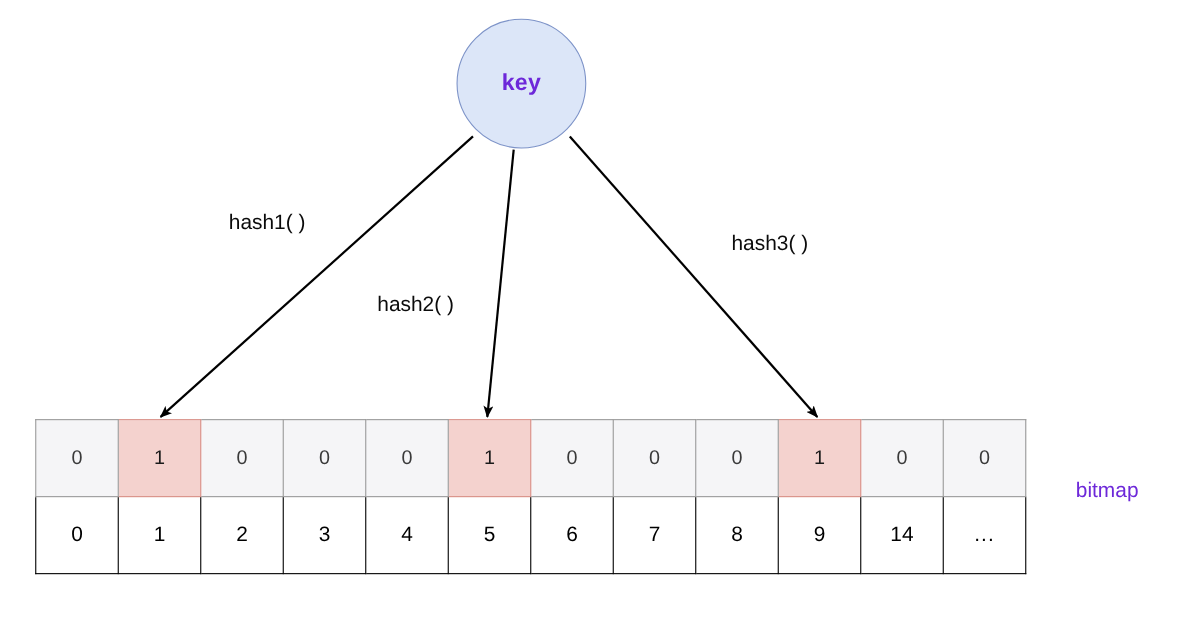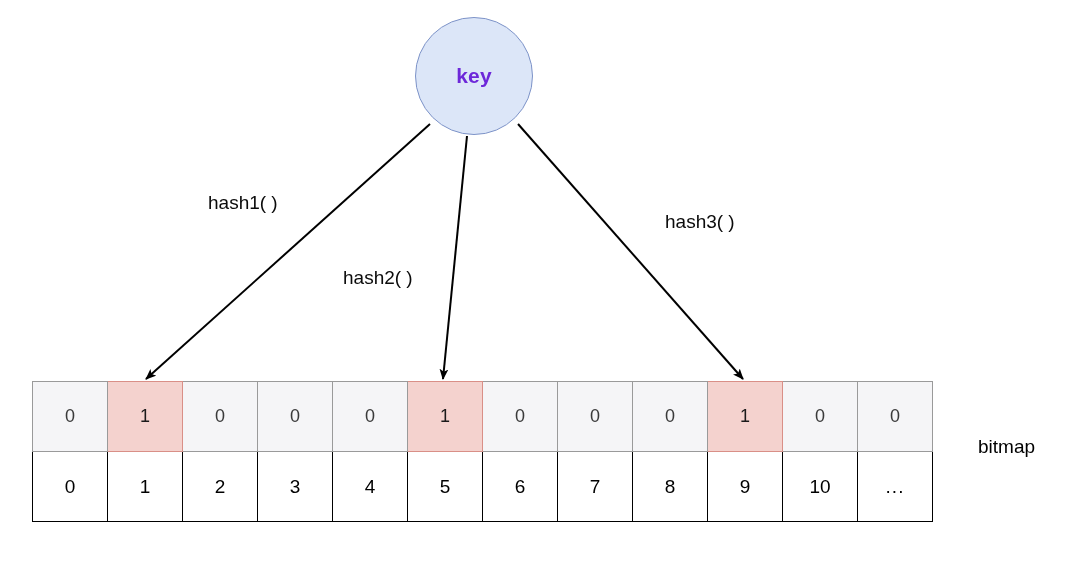--- a/index.html
+++ b/index.html
@@ -97,21 +97,21 @@
     font-size: 19px;
     letter-spacing: 1px;
   }
 
   
   #bitmap-caption {
     position: absolute;
     left: 978px;
     top: 436px;
     font-size: 19px;
-    color: #000000;
+    color: #6d28d9;
     white-space: nowrap;
     z-index: 4;
   }
 </style>
 </head>
 <body>
 
 <svg id="canvas" viewBox="0 0 1080 563" xmlns="http://www.w3.org/2000/svg">
   <defs>
     <marker id="arrowhead" markerWidth="11" markerHeight="9" refX="10" refY="4.5" orient="auto" markerUnits="userSpaceOnUse">
@@ -154,19 +154,19 @@
       <td>0</td>
       <td>1</td>
       <td>2</td>
       <td>3</td>
       <td>4</td>
       <td>5</td>
       <td>6</td>
       <td>7</td>
       <td>8</td>
       <td>9</td>
-      <td>10</td>
+      <td>14</td>
       <td class="ellipsis">...</td>
     </tr>
   </tbody>
 </table>
 
 <div id="bitmap-caption">bitmap</div>
 
 </body></html>

